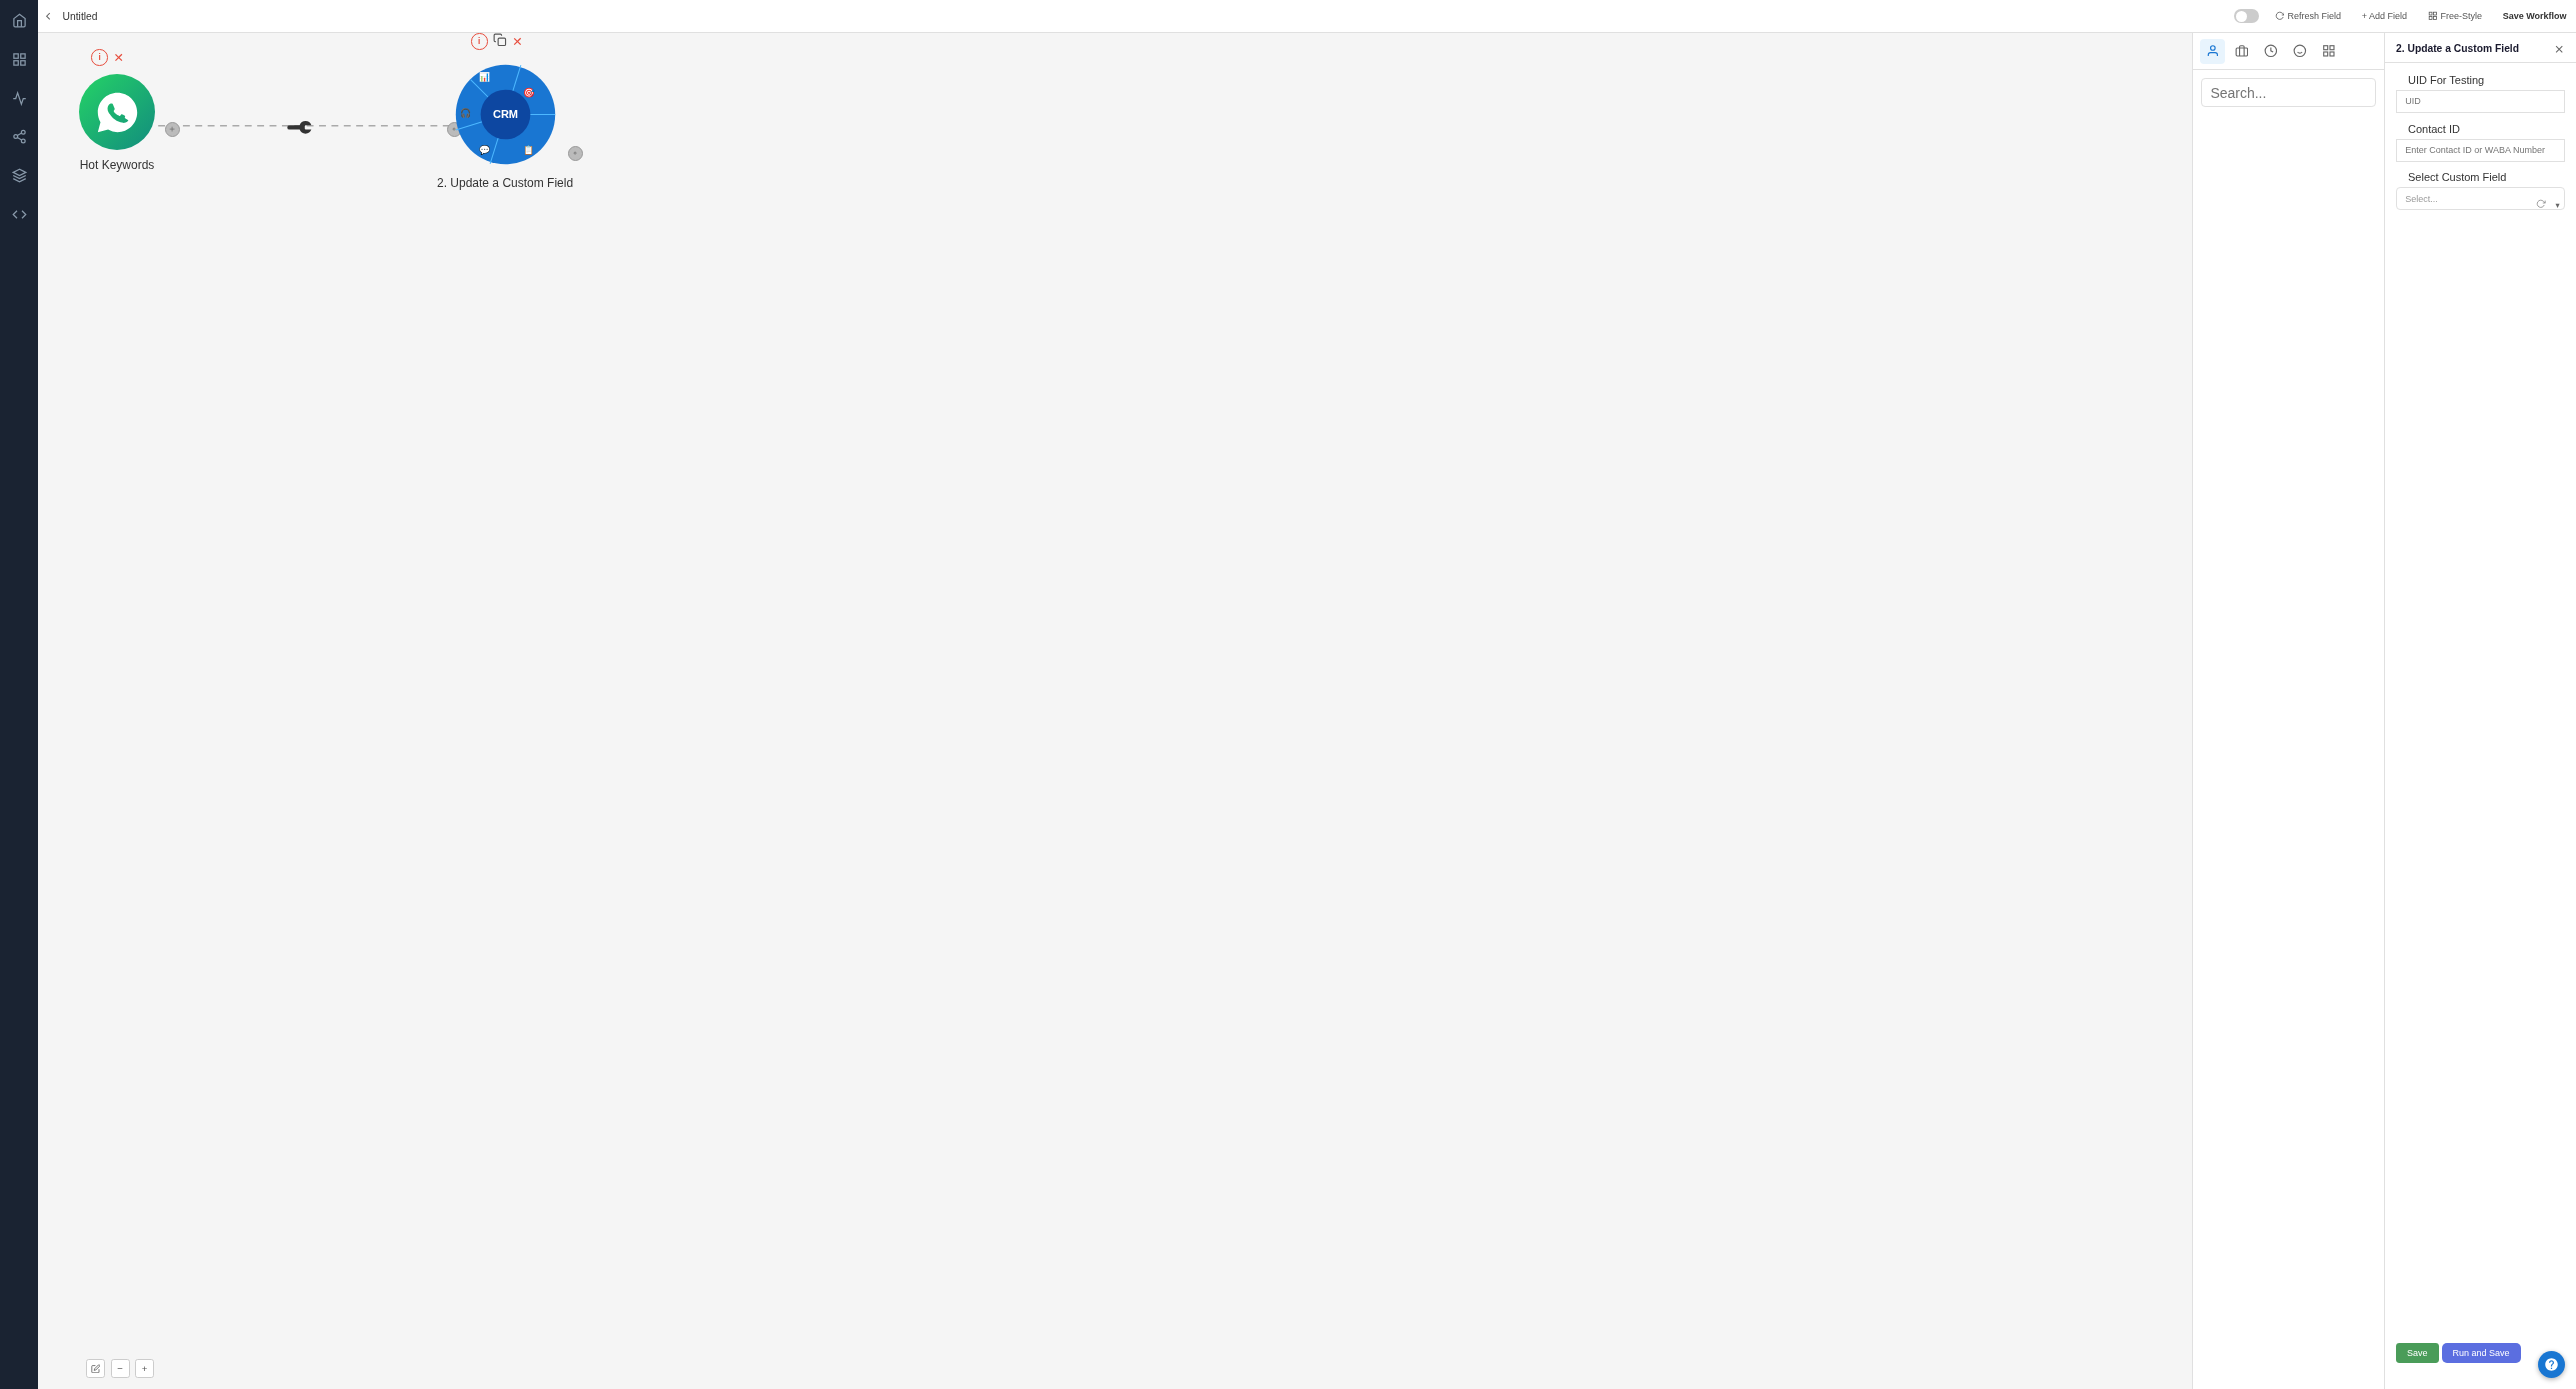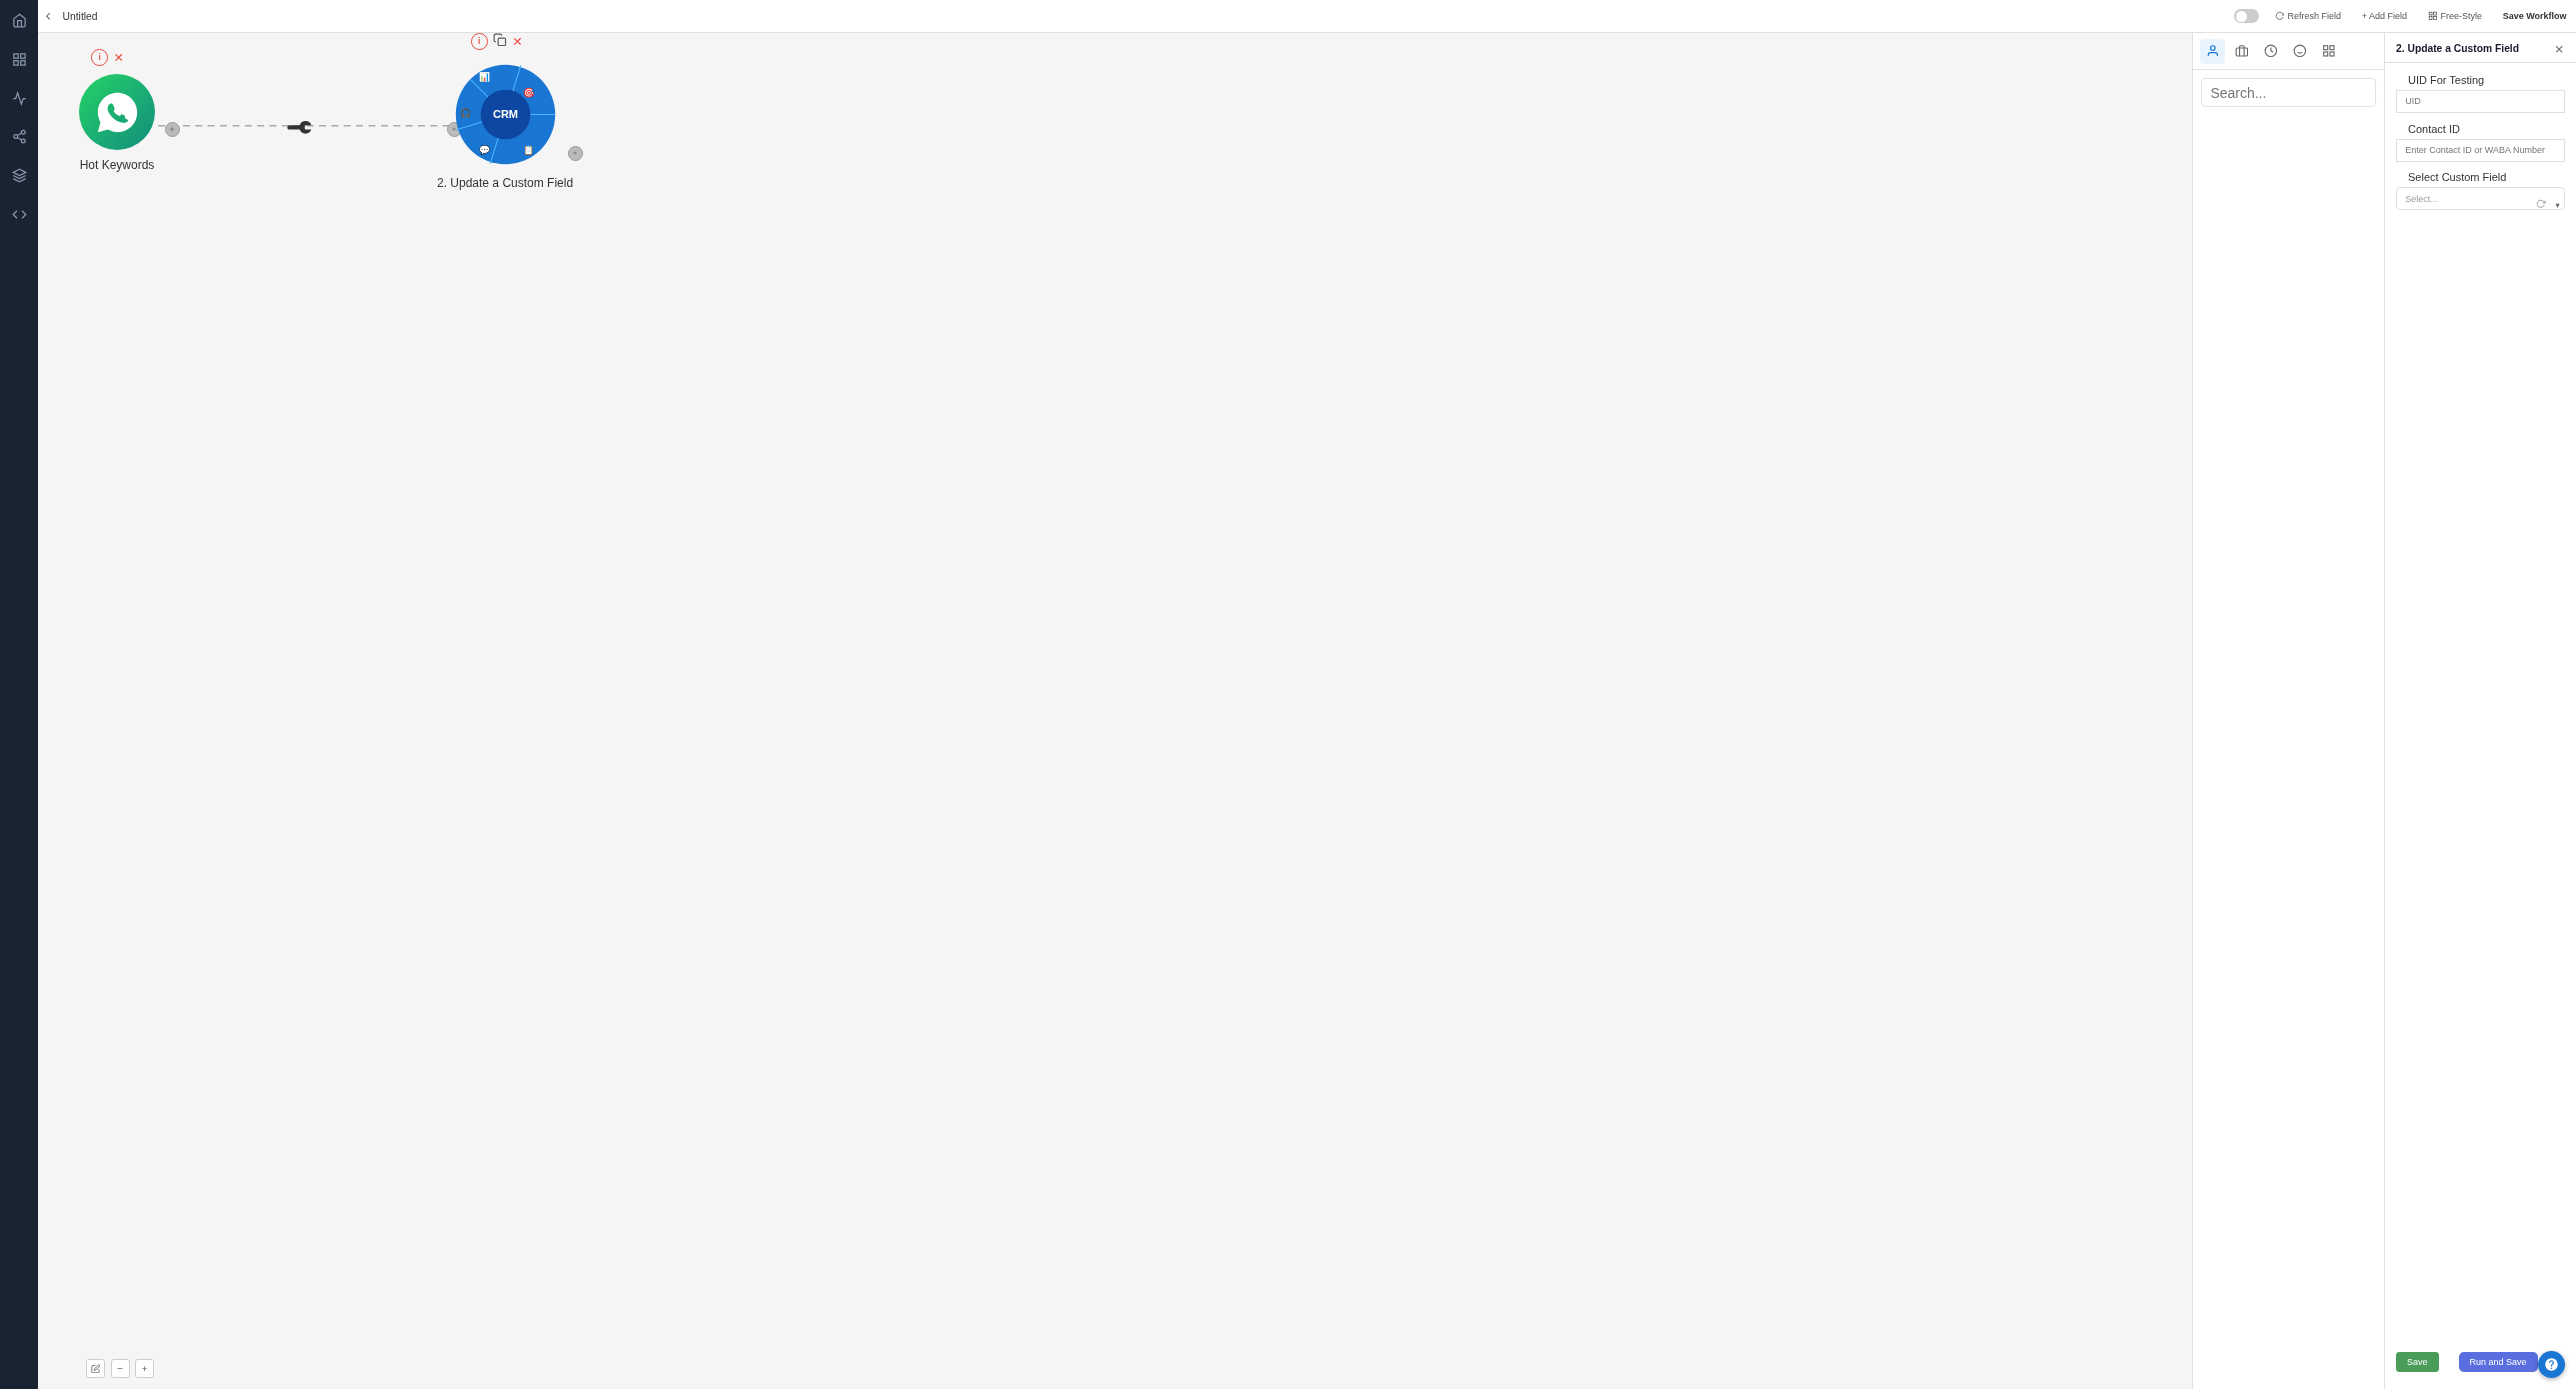--- a/index.html
+++ b/index.html
@@ -325,22 +325,22 @@
       position: absolute;
       right: 19px;
       color: #666;
       font-size: 9.6px;
       cursor: pointer;
     }
 
     
     .panel-buttons {
       display: flex;
-      gap: 20px;
-      padding: 0 11px 17px;
+      gap: 3px;
+      padding: 0 11px 26px;
     }
 
     .btn-save {
       padding: 4.8px 11px;
       background: #4a9c59;
       color: #fff;
       border: none;
       border-radius: 3.4px;
       font-size: 9px;
       font-weight: 500;

